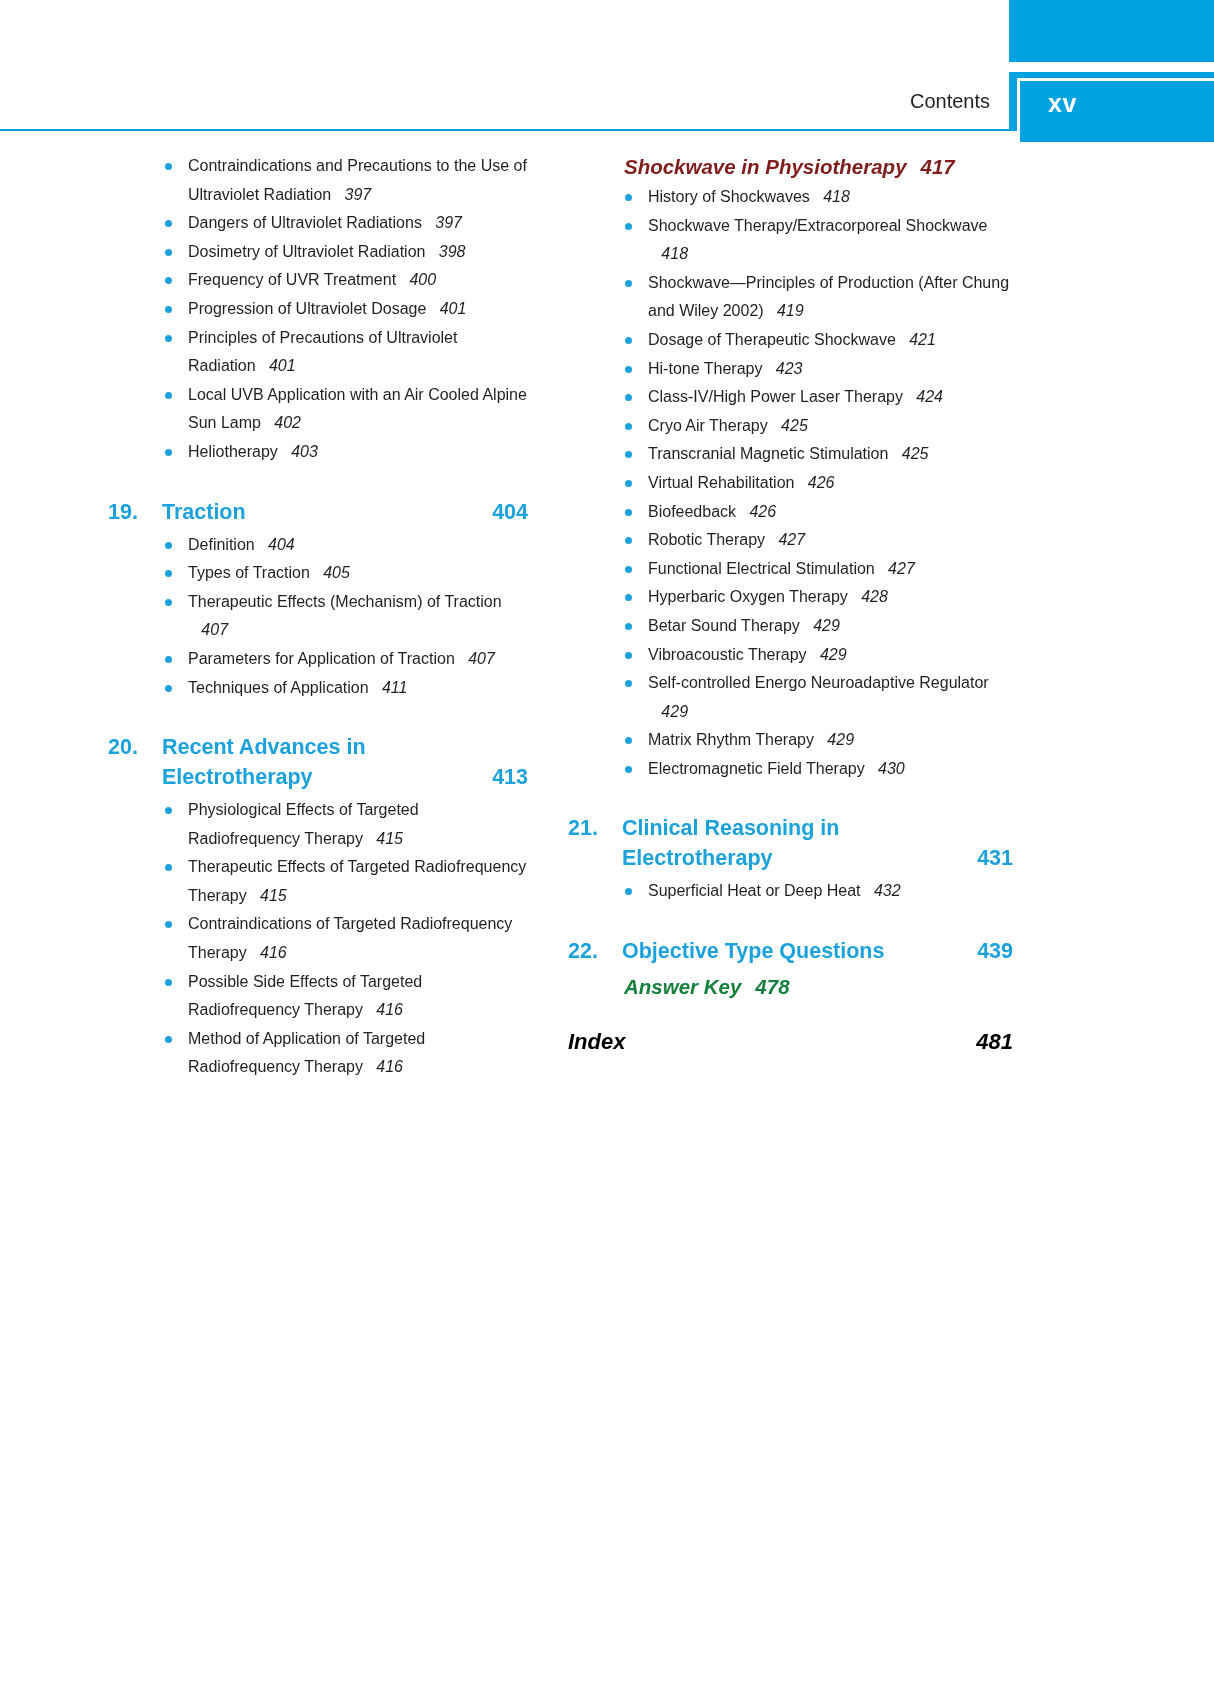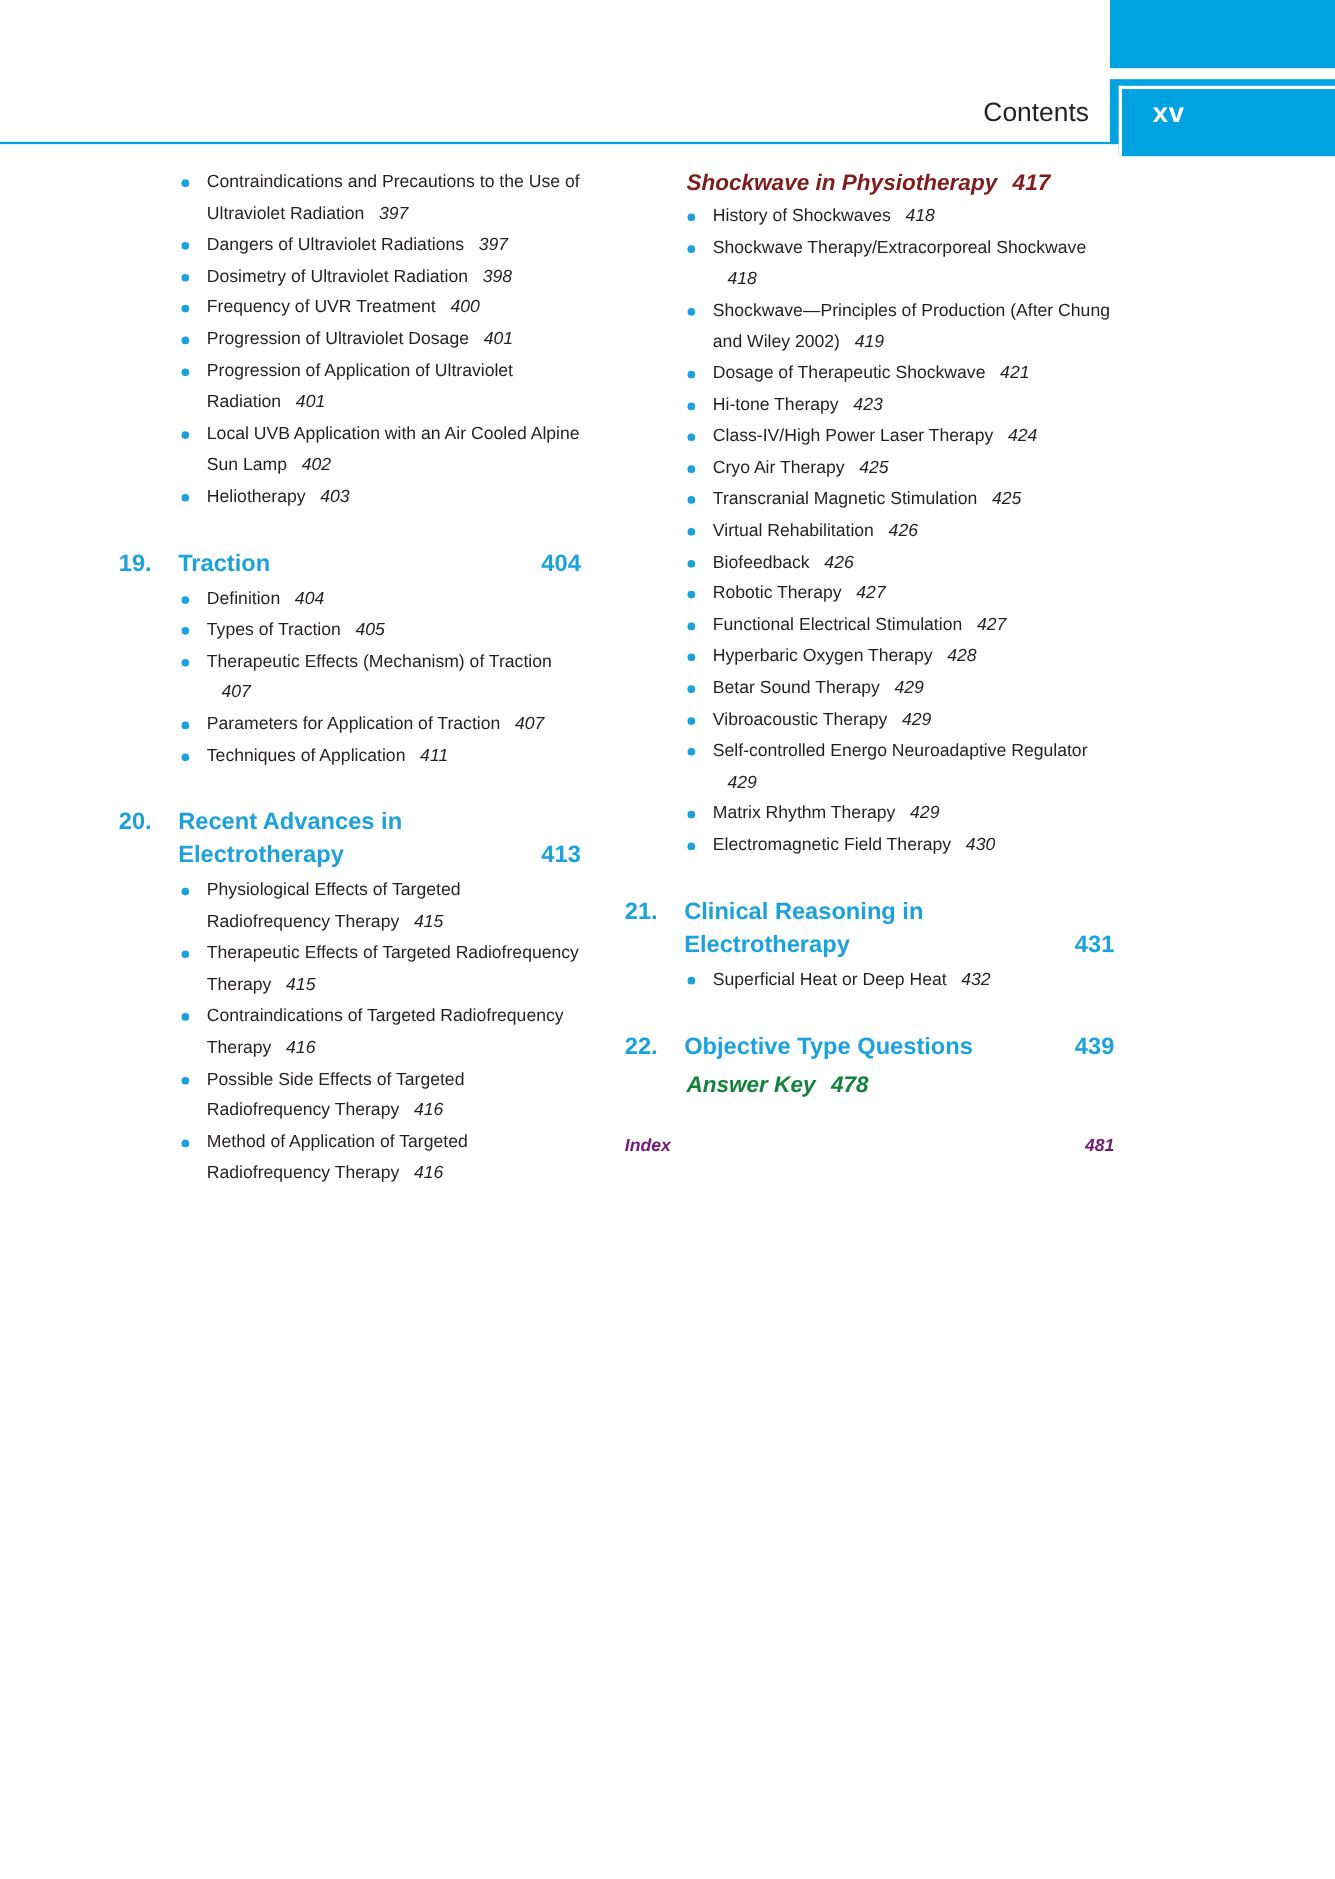--- a/index.html
+++ b/index.html
@@ -58,21 +58,21 @@
     color: #ffffff;
     font-size: 25px;
     font-weight: bold;
     letter-spacing: 0.5px;
     line-height: 1;
   }
   .hdr-running {
     position: absolute;
     right: 224px;
     top: 91px;
-    font-size: 24px;
+    font-size: 20px;
     color: #231f20;
     line-height: 1;
   }
   .hdr-rule {
     position: absolute;
     left: 0;
     top: 129px;
     width: 1015px;
     height: 2px;
     background: #00a3e0;
@@ -172,24 +172,24 @@
     color: #15803d;
     margin-left: 56px;
     margin-top: 6px;
   }
   .answer-key .pg { margin-left: 14px; }
 
   
   .index-line {
     display: flex;
     align-items: baseline;
-    color: #701a75;
-    font-style: italic;
-    font-weight: bold;
-    font-size: 16px;
+    color: #000000;
+    font-style: italic;
+    font-weight: bold;
+    font-size: 22px;
     line-height: 30px;
     margin-top: 26px;
   }
   .index-line .idx-label { flex: 1 1 auto; }
   .index-line .idx-page  { flex: 0 0 auto; }
 </style>
 </head>
 <body>
 
 <div class="page-header">
@@ -203,21 +203,21 @@
 </div>
 
 <div class="toc">
   <div class="col col-left" id="col-left">
       <ul class="items">
         <li><span class="dot"></span><span>Contraindications and Precautions to the Use of Ultraviolet Radiation</span><span class="sp">   </span><span class="pg">397</span></li>
         <li><span class="dot"></span><span>Dangers of Ultraviolet Radiations</span><span class="sp">   </span><span class="pg">397</span></li>
         <li><span class="dot"></span><span>Dosimetry of Ultraviolet Radiation</span><span class="sp">   </span><span class="pg">398</span></li>
         <li><span class="dot"></span><span>Frequency of UVR Treatment</span><span class="sp">   </span><span class="pg">400</span></li>
         <li><span class="dot"></span><span>Progression of Ultraviolet Dosage</span><span class="sp">   </span><span class="pg">401</span></li>
-        <li><span class="dot"></span><span>Progression of Application of Ultraviolet Radiation</span><span class="sp">   </span><span class="pg">401</span></li>
+        <li><span class="dot"></span><span>Principles of Precautions of Ultraviolet Radiation</span><span class="sp">   </span><span class="pg">401</span></li>
         <li><span class="dot"></span><span>Local UVB Application with an Air Cooled Alpine Sun Lamp</span><span class="sp">   </span><span class="pg">402</span></li>
         <li><span class="dot"></span><span>Heliotherapy</span><span class="sp">   </span><span class="pg">403</span></li>
       </ul>
       <div class="chapter">
         <span class="ch-num">19.</span>
         <span class="ch-title">Traction</span>
         <span class="ch-page">404</span>
       </div>
       <ul class="items">
         <li><span class="dot"></span><span>Definition</span><span class="sp">   </span><span class="pg">404</span></li>

